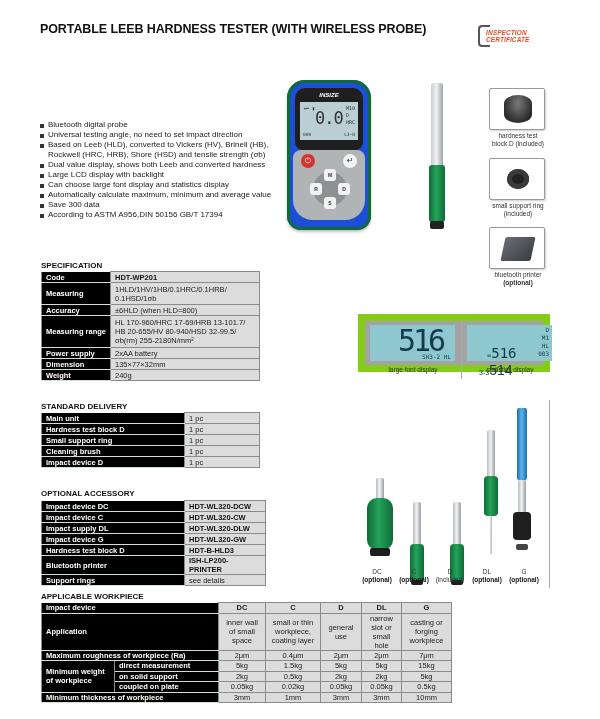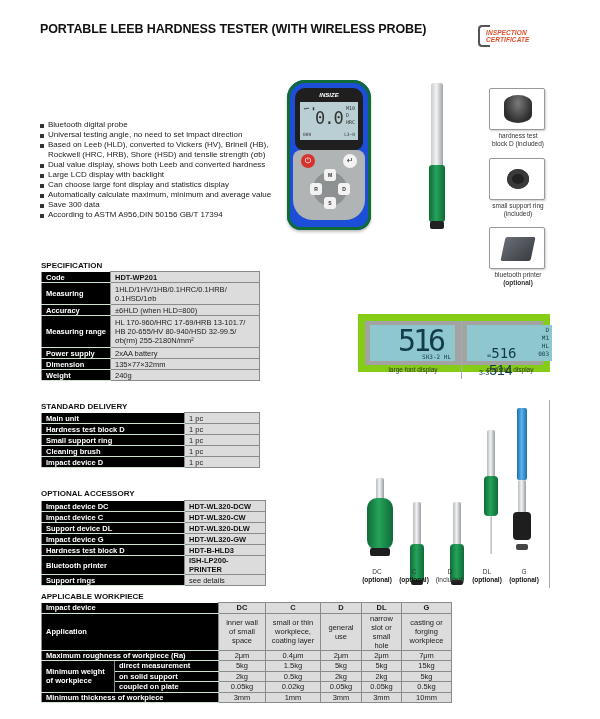--- a/index.html
+++ b/index.html
@@ -245,21 +245,21 @@
   <tbody>
       <tr>
         <td class="g">Impact device DC</td>
         <td class="vb">HDT-WL320-DCW</td>
       </tr>
   <tr>
         <td class="g">Impact device C</td>
         <td class="vb">HDT-WL320-CW</td>
       </tr>
   <tr>
-        <td class="g">Support device DL</td>
+        <td class="g">Impact supply DL</td>
         <td class="vb">HDT-WL320-DLW</td>
       </tr>
   <tr>
         <td class="g">Impact device G</td>
         <td class="vb">HDT-WL320-GW</td>
       </tr>
   <tr>
         <td class="g">Hardness test block D</td>
         <td class="vb">HDT-B-HLD3</td>
       </tr>

